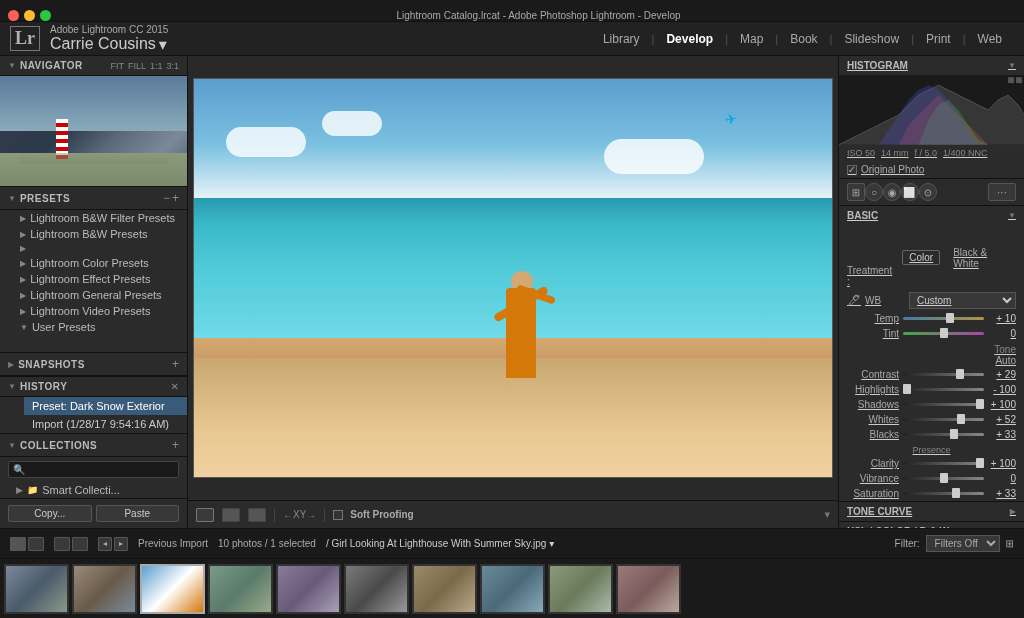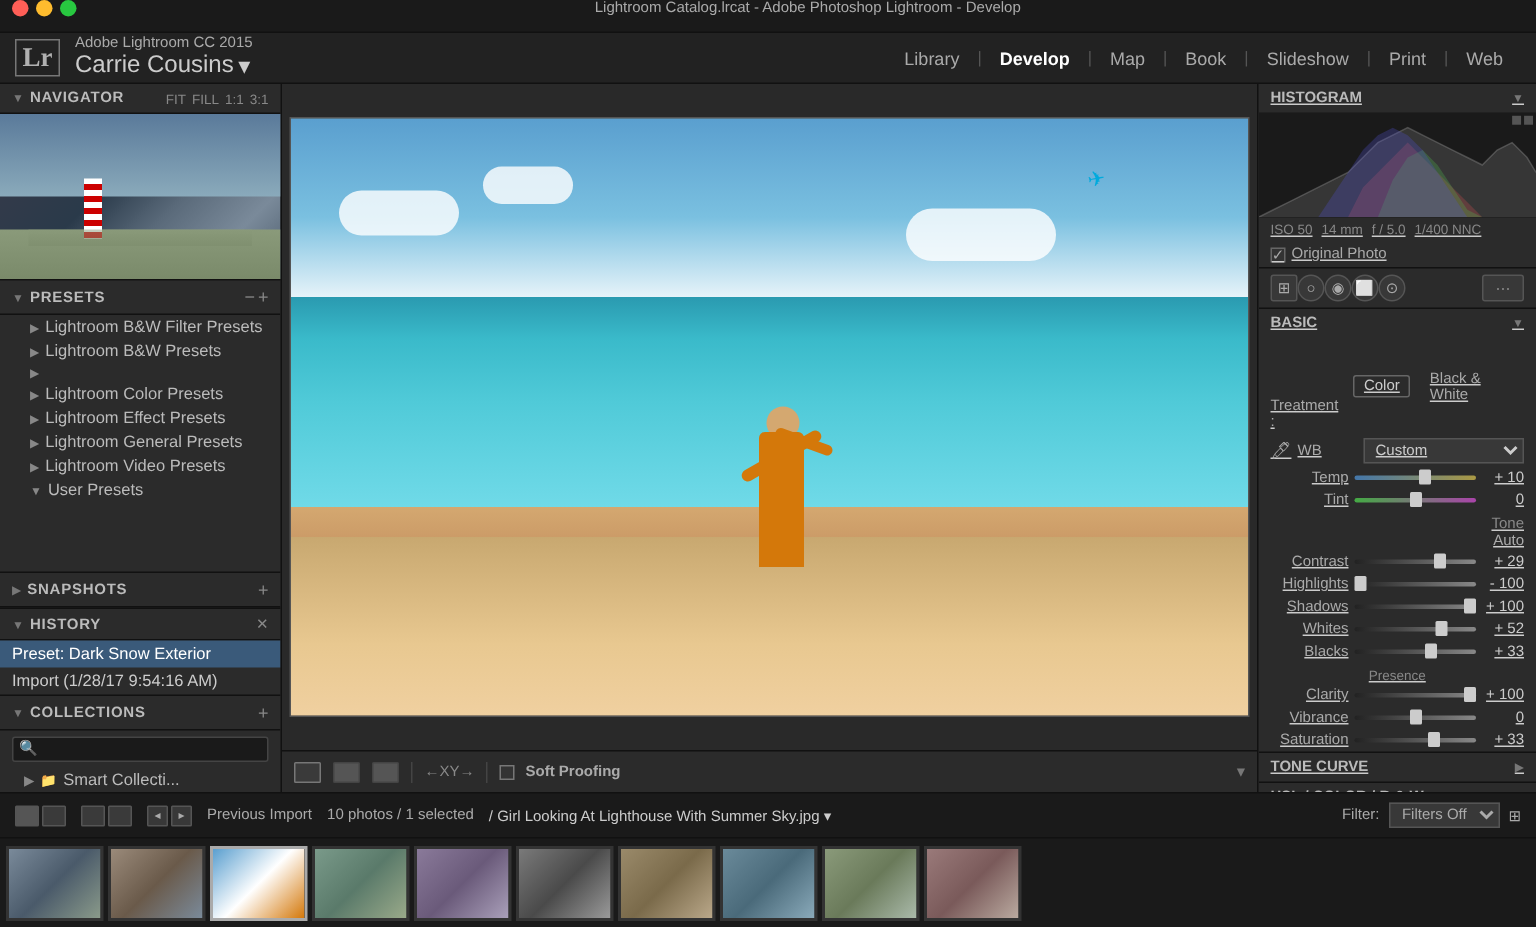--- a/index.html
+++ b/index.html
@@ -1,19 +1,19 @@
 <!DOCTYPE html>
 <html><head>
   <meta charset="utf-8">
   <style>
     * { box-sizing: border-box; margin: 0; padding: 0; }
     body { background: #2b2b2b; color: #ccc; font-family: Arial, sans-serif; font-size: 11px; width: 1024px; height: 618px; overflow: hidden; }
 
     
-    #top-bar { display: flex; align-items: flex-start; background: #1a1a1a; height: 22px; padding: 0 8px; border-bottom: 1px solid #111; }
+    #top-bar { display: flex; align-items: flex-end; background: #1a1a1a; height: 22px; padding: 0 8px; border-bottom: 1px solid #111; }
     #window-controls { display: flex; gap: 5px; margin-right: 10px; }
     .win-btn { width: 11px; height: 11px; border-radius: 50%; display: inline-block; }
     .win-close { background: #ff5f57; }
     .win-min { background: #febc2e; }
     .win-max { background: #28c840; }
     #app-title { flex: 1; text-align: center; font-size: 10px; color: #aaa; }
 
     
     #header { display: flex; align-items: center; background: #222; height: 34px; padding: 0 10px; border-bottom: 1px solid #111; }
     #lr-logo { color: #b0b0b0; font-weight: bold; font-size: 18px; margin-right: 10px; border: 1px solid #777; padding: 1px 4px; font-family: Georgia, serif; }
@@ -49,21 +49,21 @@
     #presets-section::-webkit-scrollbar-track { background: #222; }
     #presets-section::-webkit-scrollbar-thumb { background: #555; }
     .preset-item { padding: 2px 8px 2px 20px; color: #bbb; cursor: pointer; display: flex; align-items: center; gap: 4px; }
     .preset-arrow { color: #888; font-size: 8px; }
 
     
     #snapshots-section { border-top: 1px solid #111; }
 
     
     #history-section { border-top: 1px solid #111; }
-    .history-item { padding: 3px 8px; cursor: pointer; }
+    .history-item { padding: 3px 8px; cursor: pointer; margin-left: 24px; }
     .history-item.active { background: #3a5a7a; color: #fff; }
 
     
     #collections-section { border-top: 1px solid #111; }
     .collection-search { padding: 4px 8px; }
     .collection-search input { width: 100%; background: #1a1a1a; border: 1px solid #444; color: #ccc; padding: 2px 4px; font-size: 10px; border-radius: 2px; }
     .collection-item { padding: 2px 8px 2px 16px; display: flex; align-items: center; gap: 4px; cursor: pointer; color: #bbb; }
 
     
     #center { flex: 1; display: flex; flex-direction: column; background: #333; }
@@ -309,20 +309,24 @@
         <div class="collection-search">
           <input type="text" placeholder="🔍" style="width: 100%; background: rgb(26, 26, 26); border: 1px solid rgb(68, 68, 68); color: rgb(204, 204, 204); padding: 2px 4px; font-size: 10px; border-radius: 2px;">
         </div>
         <div class="collection-item">
           <span style="font-size:9px;color:#888;">▶</span>
           <span style="font-size:9px;color:#888;">📁</span>
           <span>Smart Collecti...</span>
         </div>
       </div>
 
+      <div style="display:flex;gap:4px;padding:6px 8px;margin-top:auto;border-top:1px solid #111;">
+        <button class="bottom-btn" style="flex:1;">Copy...</button>
+        <button class="bottom-btn" style="flex:1;">Paste</button>
+      </div>
 
     </div>
 
     <div id="center">
       <div id="photo-area">
         <div class="main-photo">
           <div class="photo-sky"></div>
           <div class="photo-cloud cloud1"></div>
           <div class="photo-cloud cloud2"></div>
           <div class="photo-cloud cloud3"></div>

